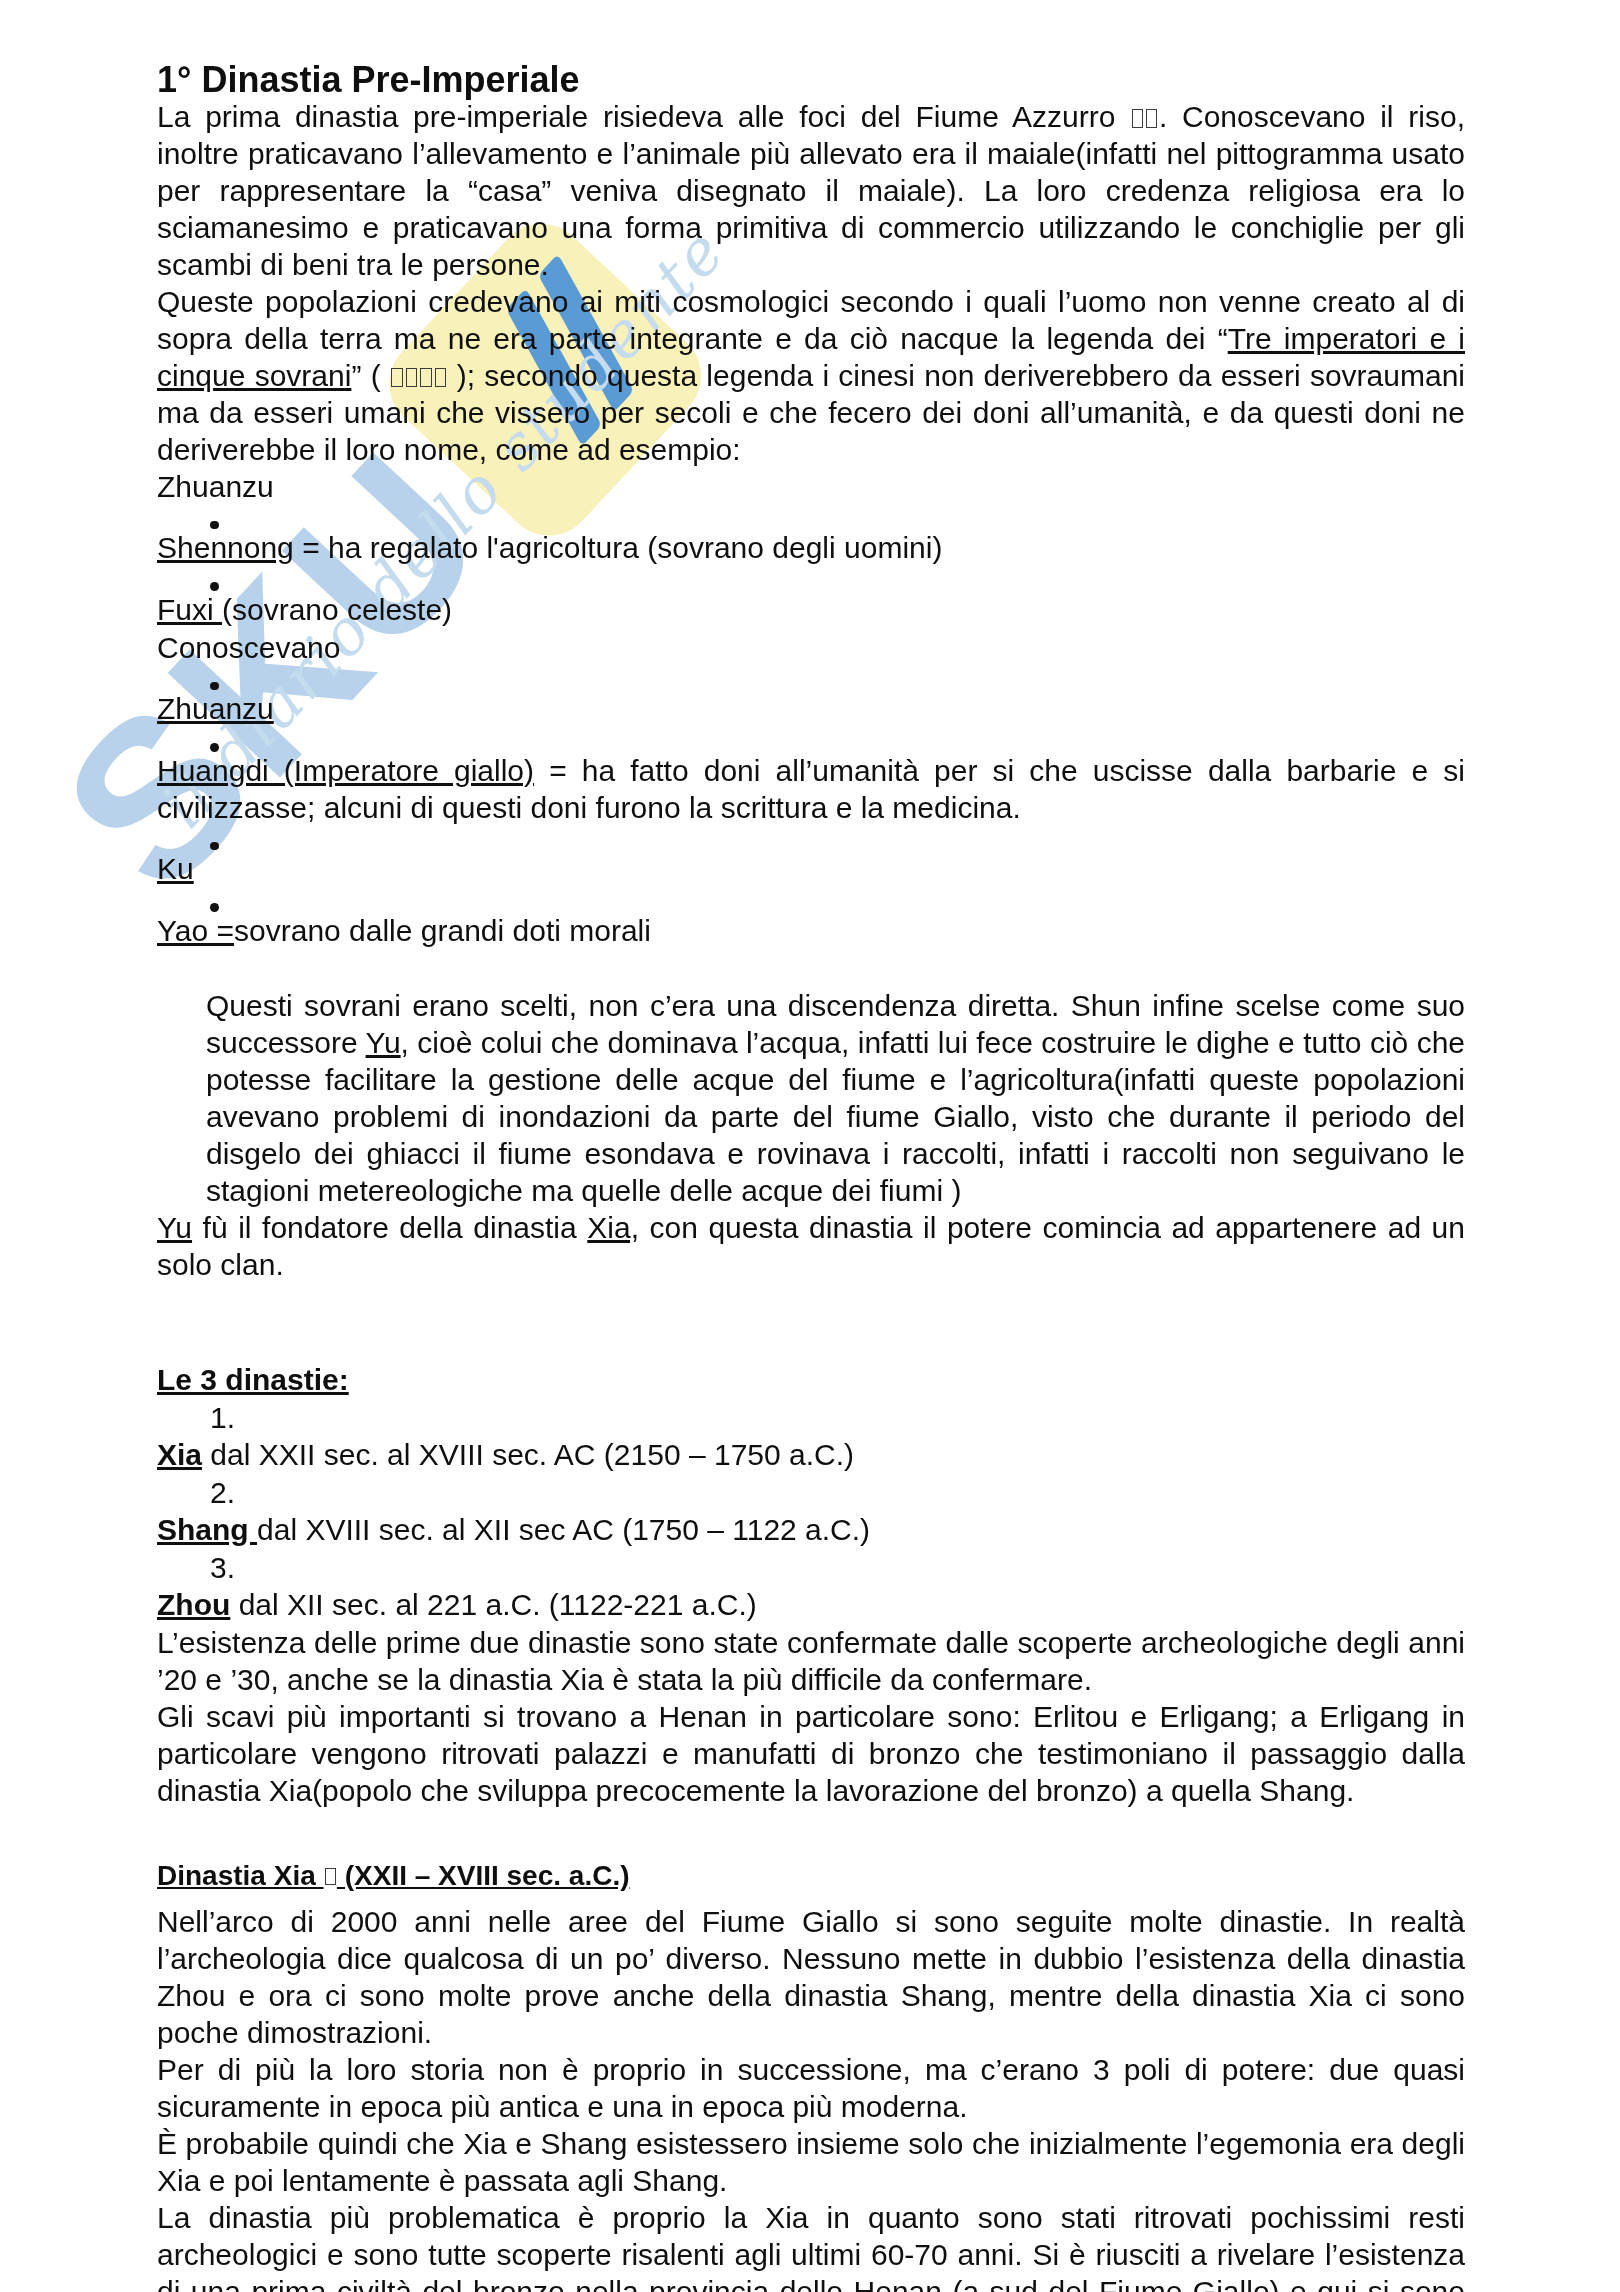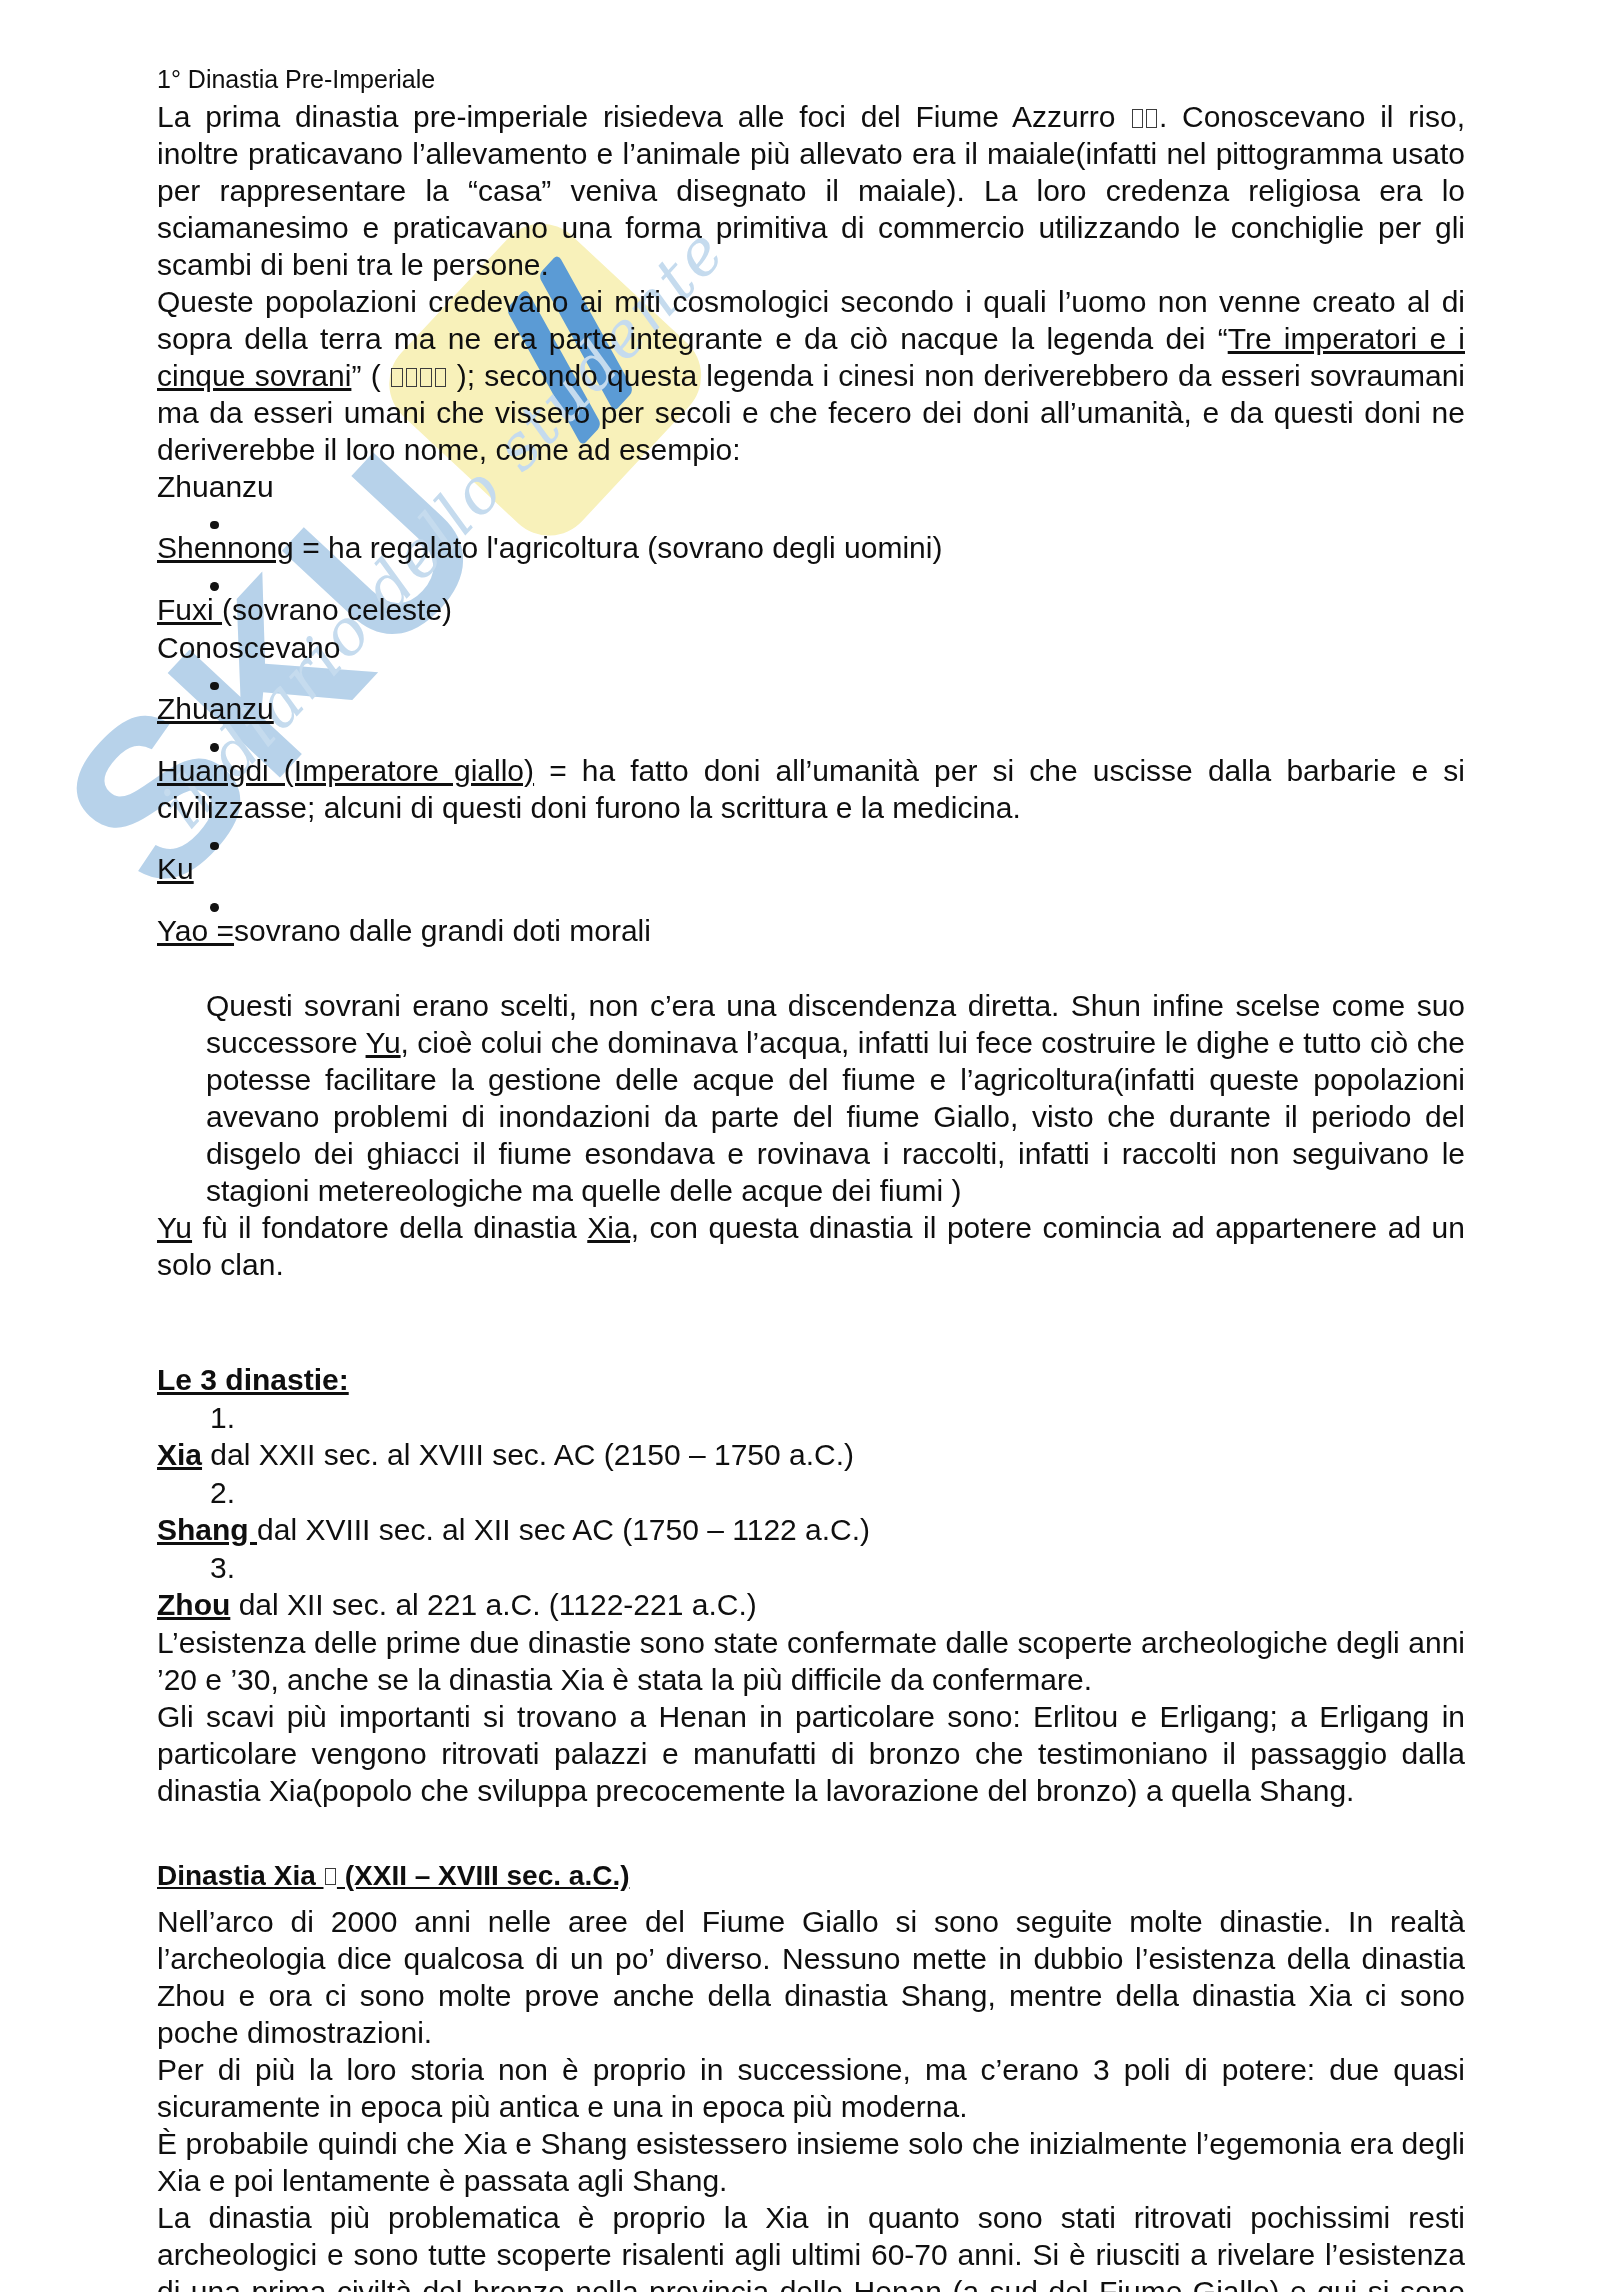--- a/index.html
+++ b/index.html
@@ -31,21 +31,21 @@
     position:absolute;left:147px;top:792px;
     transform:rotate(-47deg);transform-origin:0 0;
     font-family:"DejaVu Serif",serif;font-style:italic;
     font-size:63px;color:#c5dbee;letter-spacing:2.9px;white-space:nowrap;
   }
   
   .content{
     position:absolute;left:157px;top:61px;width:1308px;z-index:1;
     font-size:30px;line-height:37px;
   }
-  .title{font-weight:normal;font-size:25px;}
+  .title{font-weight:bold;font-size:36px;}
   .para{text-align:justify;}
   .para.indent{margin-left:49px;}
   .label{text-align:left;}
   .h2{font-weight:bold;text-decoration:underline;margin-top:41px;}
   .h1{
     font-weight:bold;text-decoration:underline;
     font-size:28px;line-height:47px;margin:5.9px 0 3.9px 0;
   }
   .spacer{height:37px;}
   .li-row{display:flex;align-items:flex-start;margin:1px 0;flex-direction:column;}

